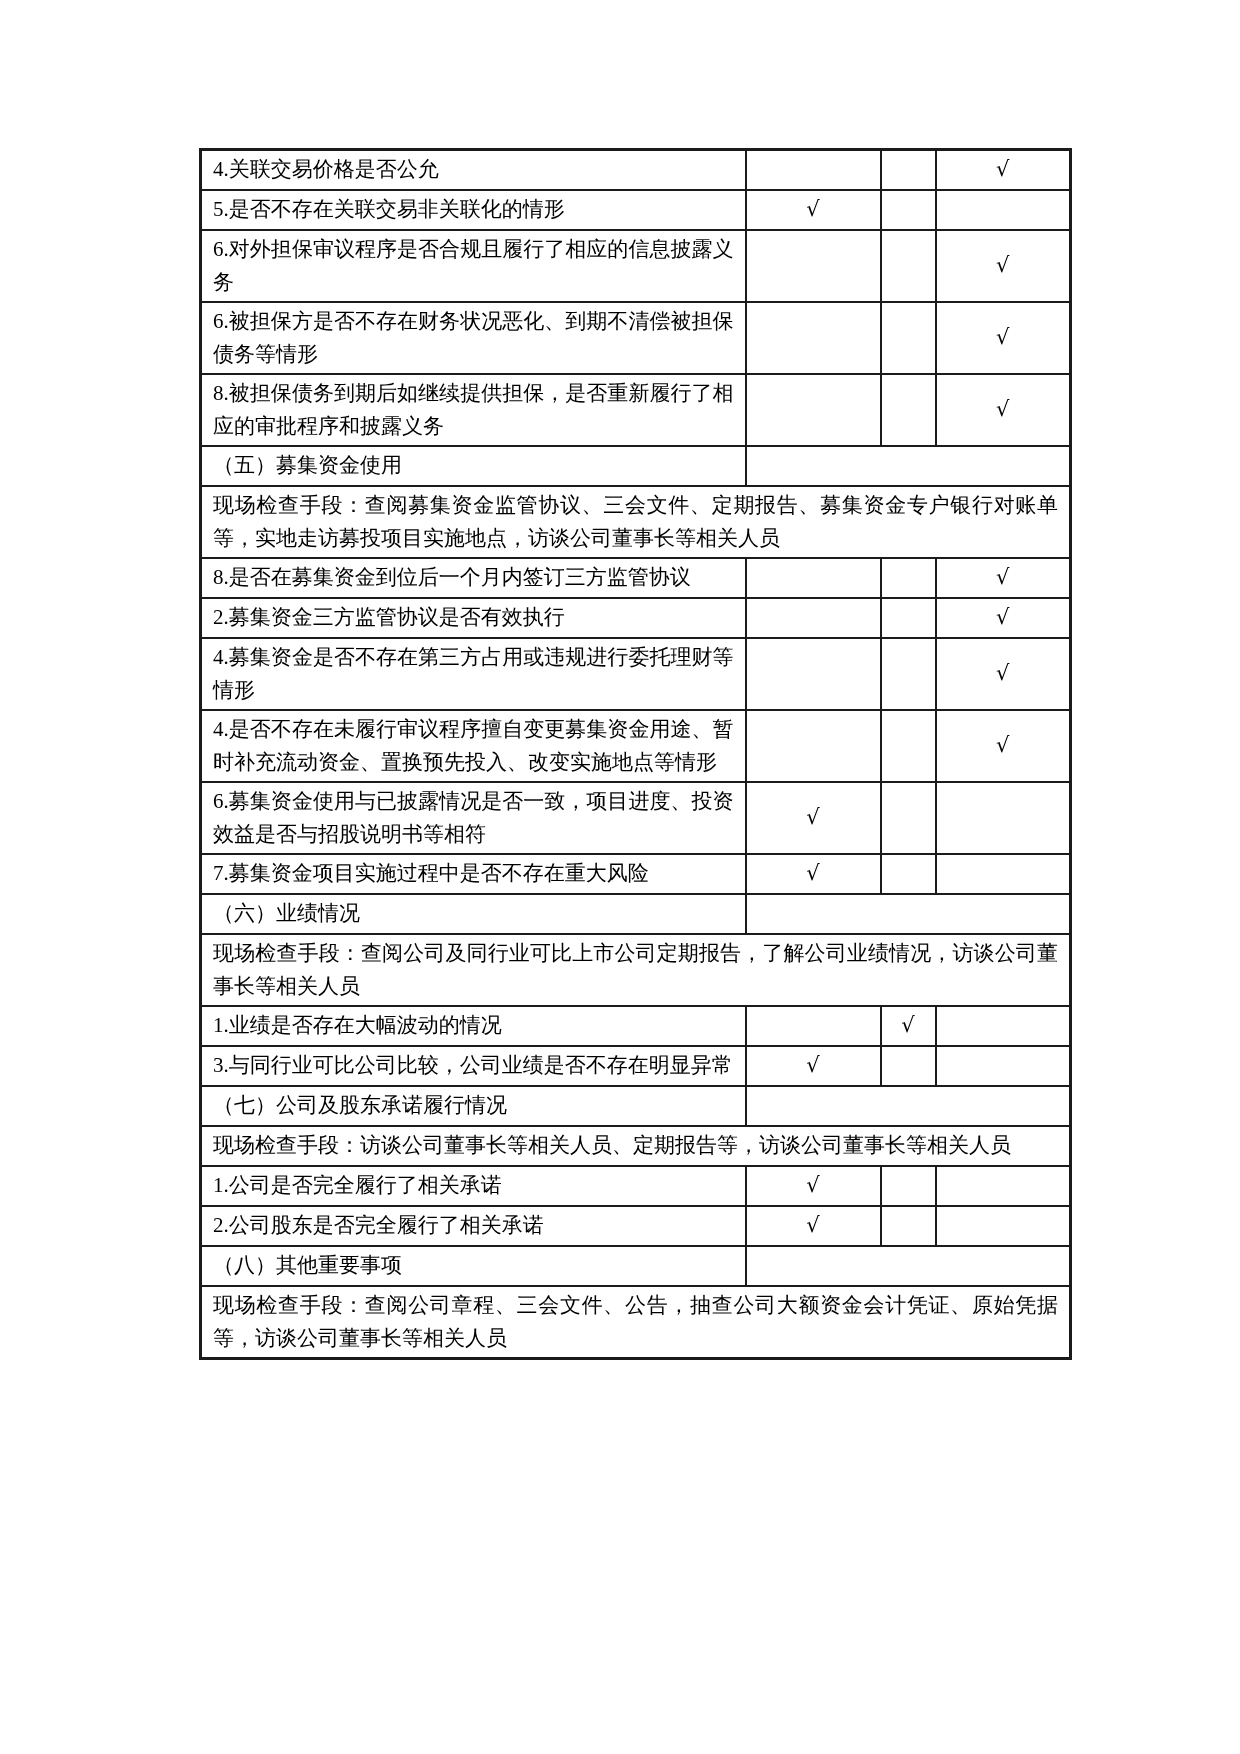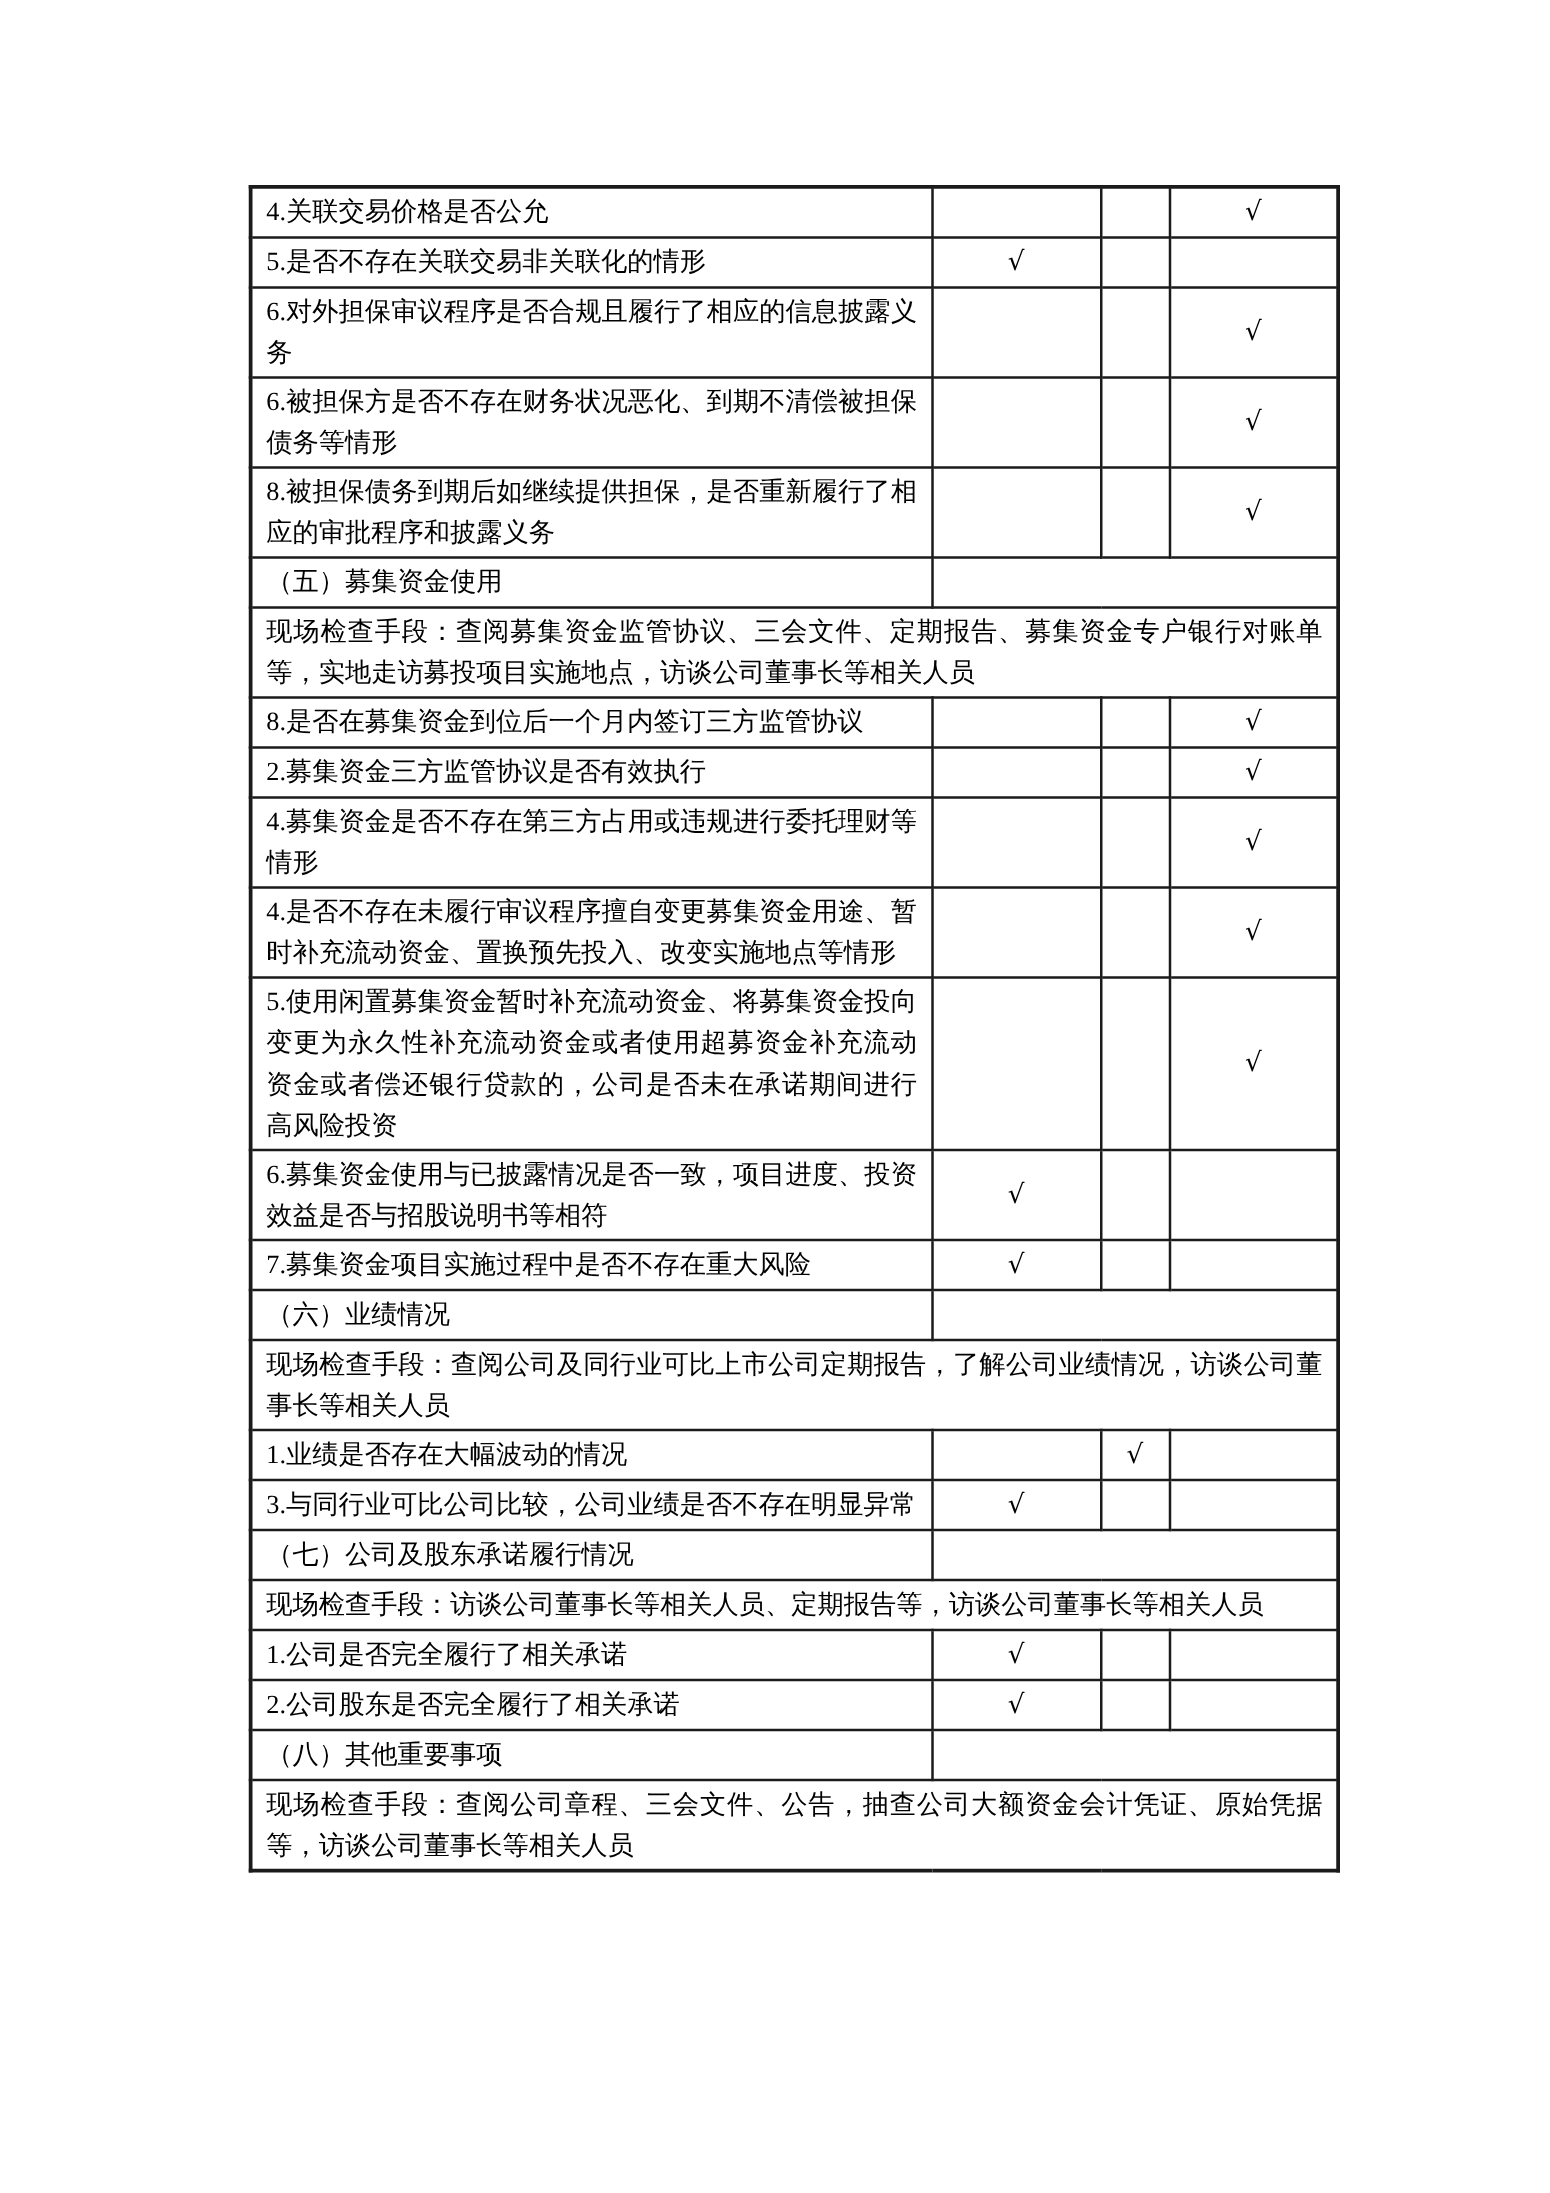--- a/index.html
+++ b/index.html
@@ -123,26 +123,20 @@
           <td class="chk-cell"></td>
           <td class="chk-cell"><span class="checkmark">√</span></td>
         </tr>
         <tr class="item-row">
           <td class="q-cell">4.是否不存在未履行审议程序擅自变更募集资金用途、暂时补充流动资金、置换预先投入、改变实施地点等情形</td>
           <td class="chk-cell"></td>
           <td class="chk-cell"></td>
           <td class="chk-cell"><span class="checkmark">√</span></td>
         </tr>
         <tr class="item-row">
-          <td class="q-cell">5.使用闲置募集资金暂时补充流动资金、将募集资金投向变更为永久性补充流动资金或者使用超募资金补充流动资金或者偿还银行贷款的，公司是否未在承诺期间进行高风险投资</td>
-          <td class="chk-cell"></td>
-          <td class="chk-cell"></td>
-          <td class="chk-cell"><span class="checkmark">√</span></td>
-        </tr>
-        <tr class="item-row">
           <td class="q-cell">6.募集资金使用与已披露情况是否一致，项目进度、投资效益是否与招股说明书等相符</td>
           <td class="chk-cell"><span class="checkmark">√</span></td>
           <td class="chk-cell"></td>
           <td class="chk-cell"></td>
         </tr>
         <tr class="item-row">
           <td class="q-cell">7.募集资金项目实施过程中是否不存在重大风险</td>
           <td class="chk-cell"><span class="checkmark">√</span></td>
           <td class="chk-cell"></td>
           <td class="chk-cell"></td>

